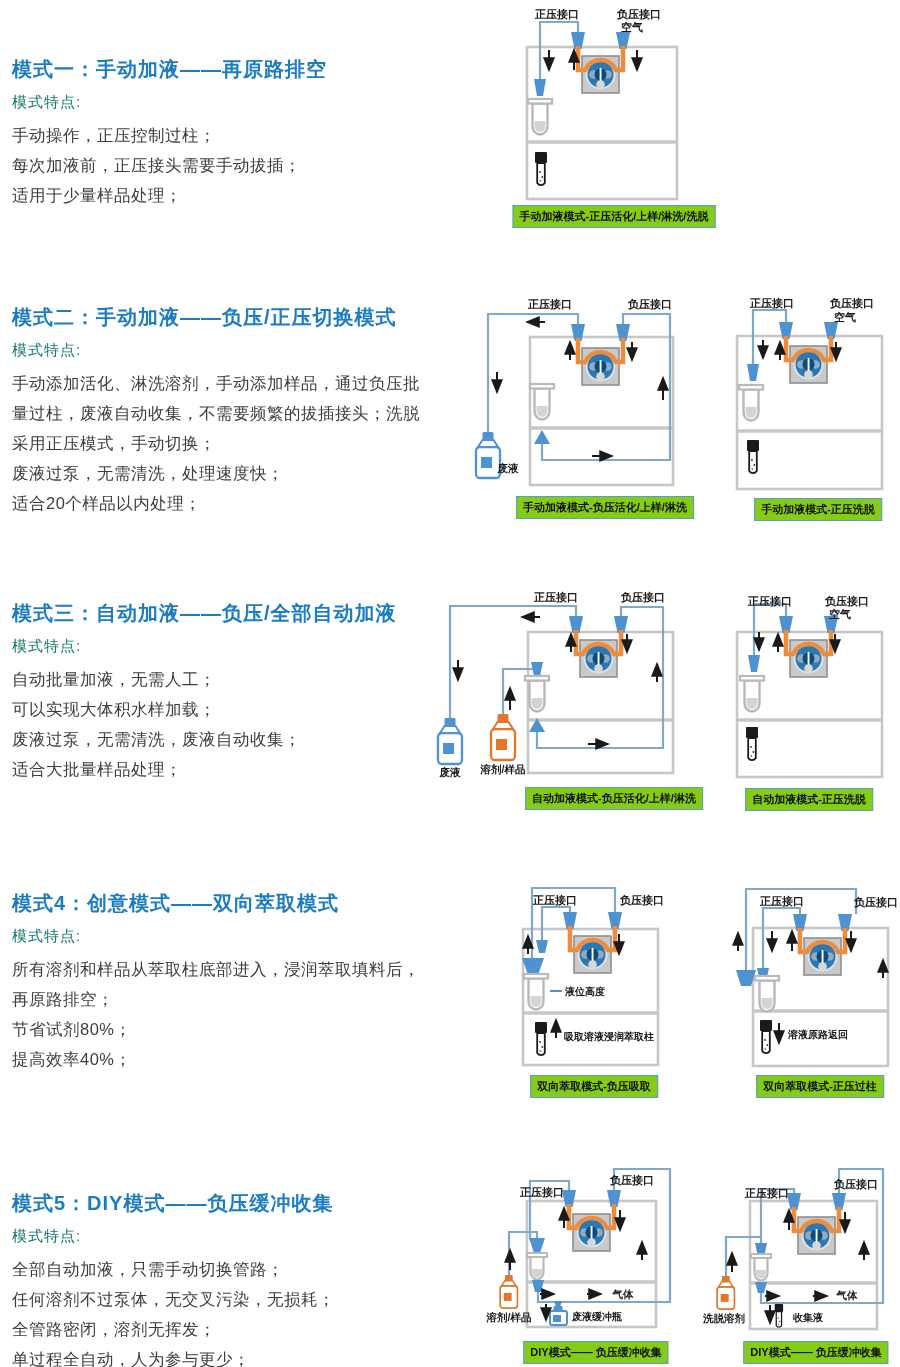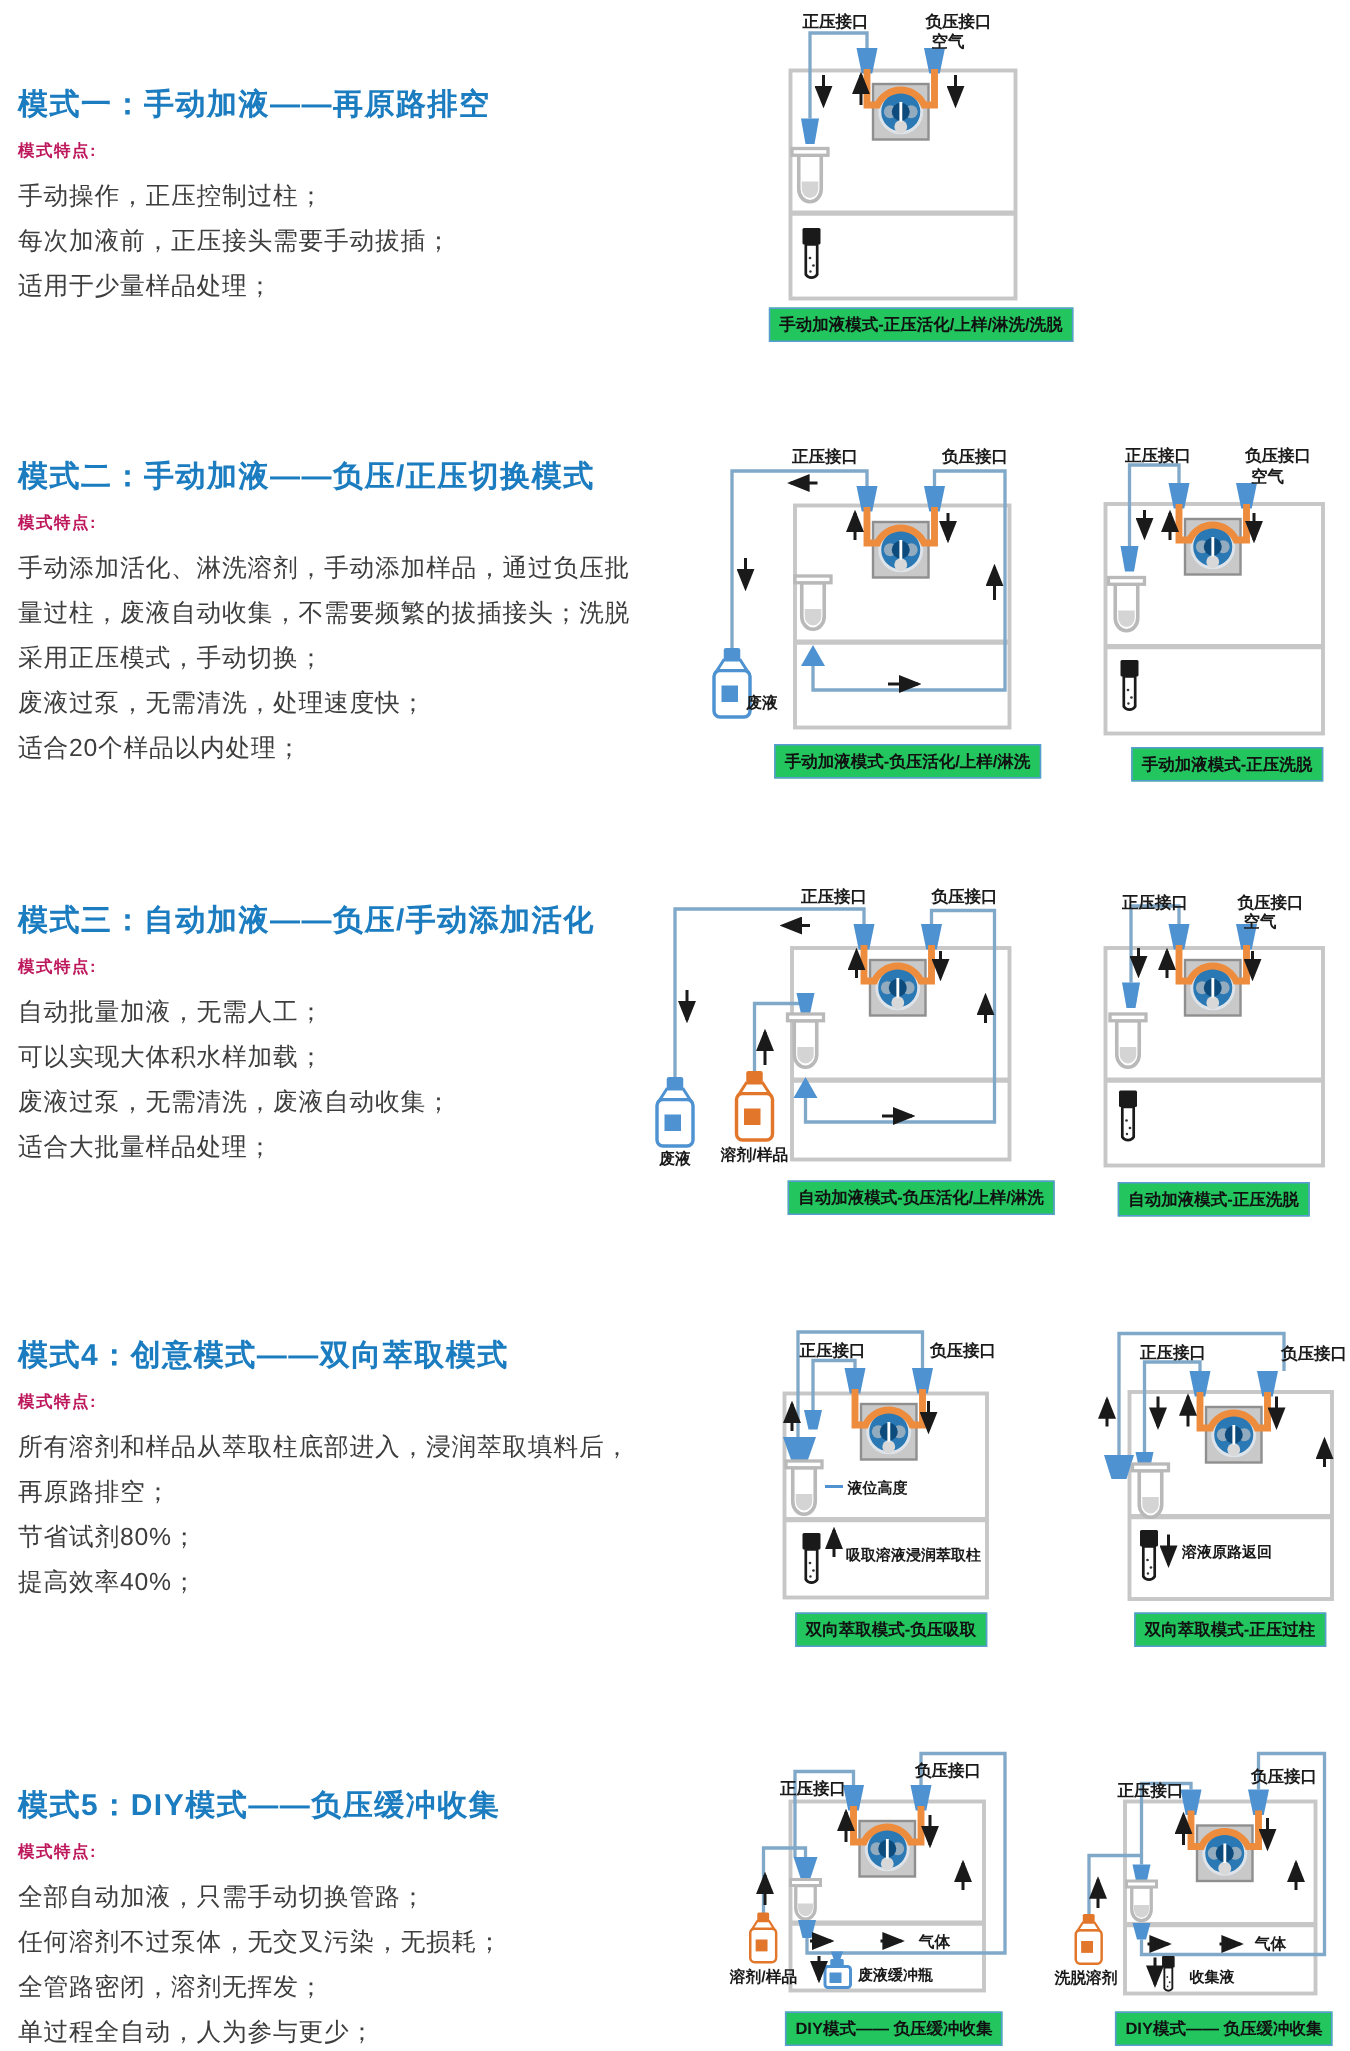--- a/index.html
+++ b/index.html
@@ -1,23 +1,23 @@
 <!DOCTYPE html>
 <html><head>
 <meta charset="utf-8">
 <style>
   html,body{margin:0;padding:0;background:#fff;}
   .page{position:relative;width:900px;height:1367px;background:#fff;overflow:hidden;
         font-family:"Liberation Sans","DejaVu Sans",sans-serif;}
   .section{position:absolute;left:12px;width:440px;}
   .mode-title{margin:0 0 10px 0;font-size:20px;font-weight:bold;color:#1b7cc0;letter-spacing:1px;}
-  .feat-label{font-size:11px;font-weight:bold;color:#be185d;margin-bottom:8px;letter-spacing:1px;}
+  .feat-label{font-size:15px;font-weight:normal;color:#0f766e;margin-bottom:8px;letter-spacing:1px;}
   .feat{margin:0;font-size:16.5px;line-height:30px;color:#3d3d3d;width:412px;letter-spacing:0.5px;}
   .diag-wrap{position:absolute;}
-  .caption{position:absolute;transform:translateX(-50%);border:1.5px solid #5b9bd5;background:#22c55e;
+  .caption{position:absolute;transform:translateX(-50%);border:1.5px solid #5b9bd5;background:#84cc16;
            font-size:11px;font-weight:bold;color:#111;padding:3px 6px;white-space:nowrap;}
   svg text{font-family:"Liberation Sans","DejaVu Sans",sans-serif;font-weight:bold;fill:#1a1a1a;}
   .port-label{font-size:11px;text-anchor:middle;}
   .small-label{font-size:10.5px;text-anchor:middle;}
   .note-label{font-size:10px;text-anchor:start;}
   .tube{fill:none;stroke:#7fa8c9;stroke-width:2.2;}
   .box{fill:none;stroke:#c7c7c7;stroke-width:2.6;}
   .divider{stroke:#c7c7c7;stroke-width:3.5;}
   .funnel{fill:#4e92d1;}
   .arrow{stroke:#1a1a1a;stroke-width:2;fill:none;marker-end:url(#ah);}
@@ -83,21 +83,21 @@
 
   <div class="section" style="top:304px">
     <h2 class="mode-title">模式二：手动加液——负压/正压切换模式</h2>
     <div class="feat-label">模式特点:</div>
     <p class="feat">手动添加活化、淋洗溶剂，手动添加样品，通过负压批量过柱，废液自动收集，不需要频繁的拔插接头；洗脱采用正压模式，手动切换；</p>
     <p class="feat">废液过泵，无需清洗，处理速度快；</p>
     <p class="feat">适合20个样品以内处理；</p>
   </div>
 
   <div class="section" style="top:600px">
-    <h2 class="mode-title">模式三：自动加液——负压/手动添加活化</h2>
+    <h2 class="mode-title">模式三：自动加液——负压/全部自动加液</h2>
     <div class="feat-label">模式特点:</div>
     <p class="feat">自动批量加液，无需人工；</p>
     <p class="feat">可以实现大体积水样加载；</p>
     <p class="feat">废液过泵，无需清洗，废液自动收集；</p>
     <p class="feat">适合大批量样品处理；</p>
   </div>
 
   <div class="section" style="top:890px">
     <h2 class="mode-title">模式4：创意模式——双向萃取模式</h2>
     <div class="feat-label">模式特点:</div>

